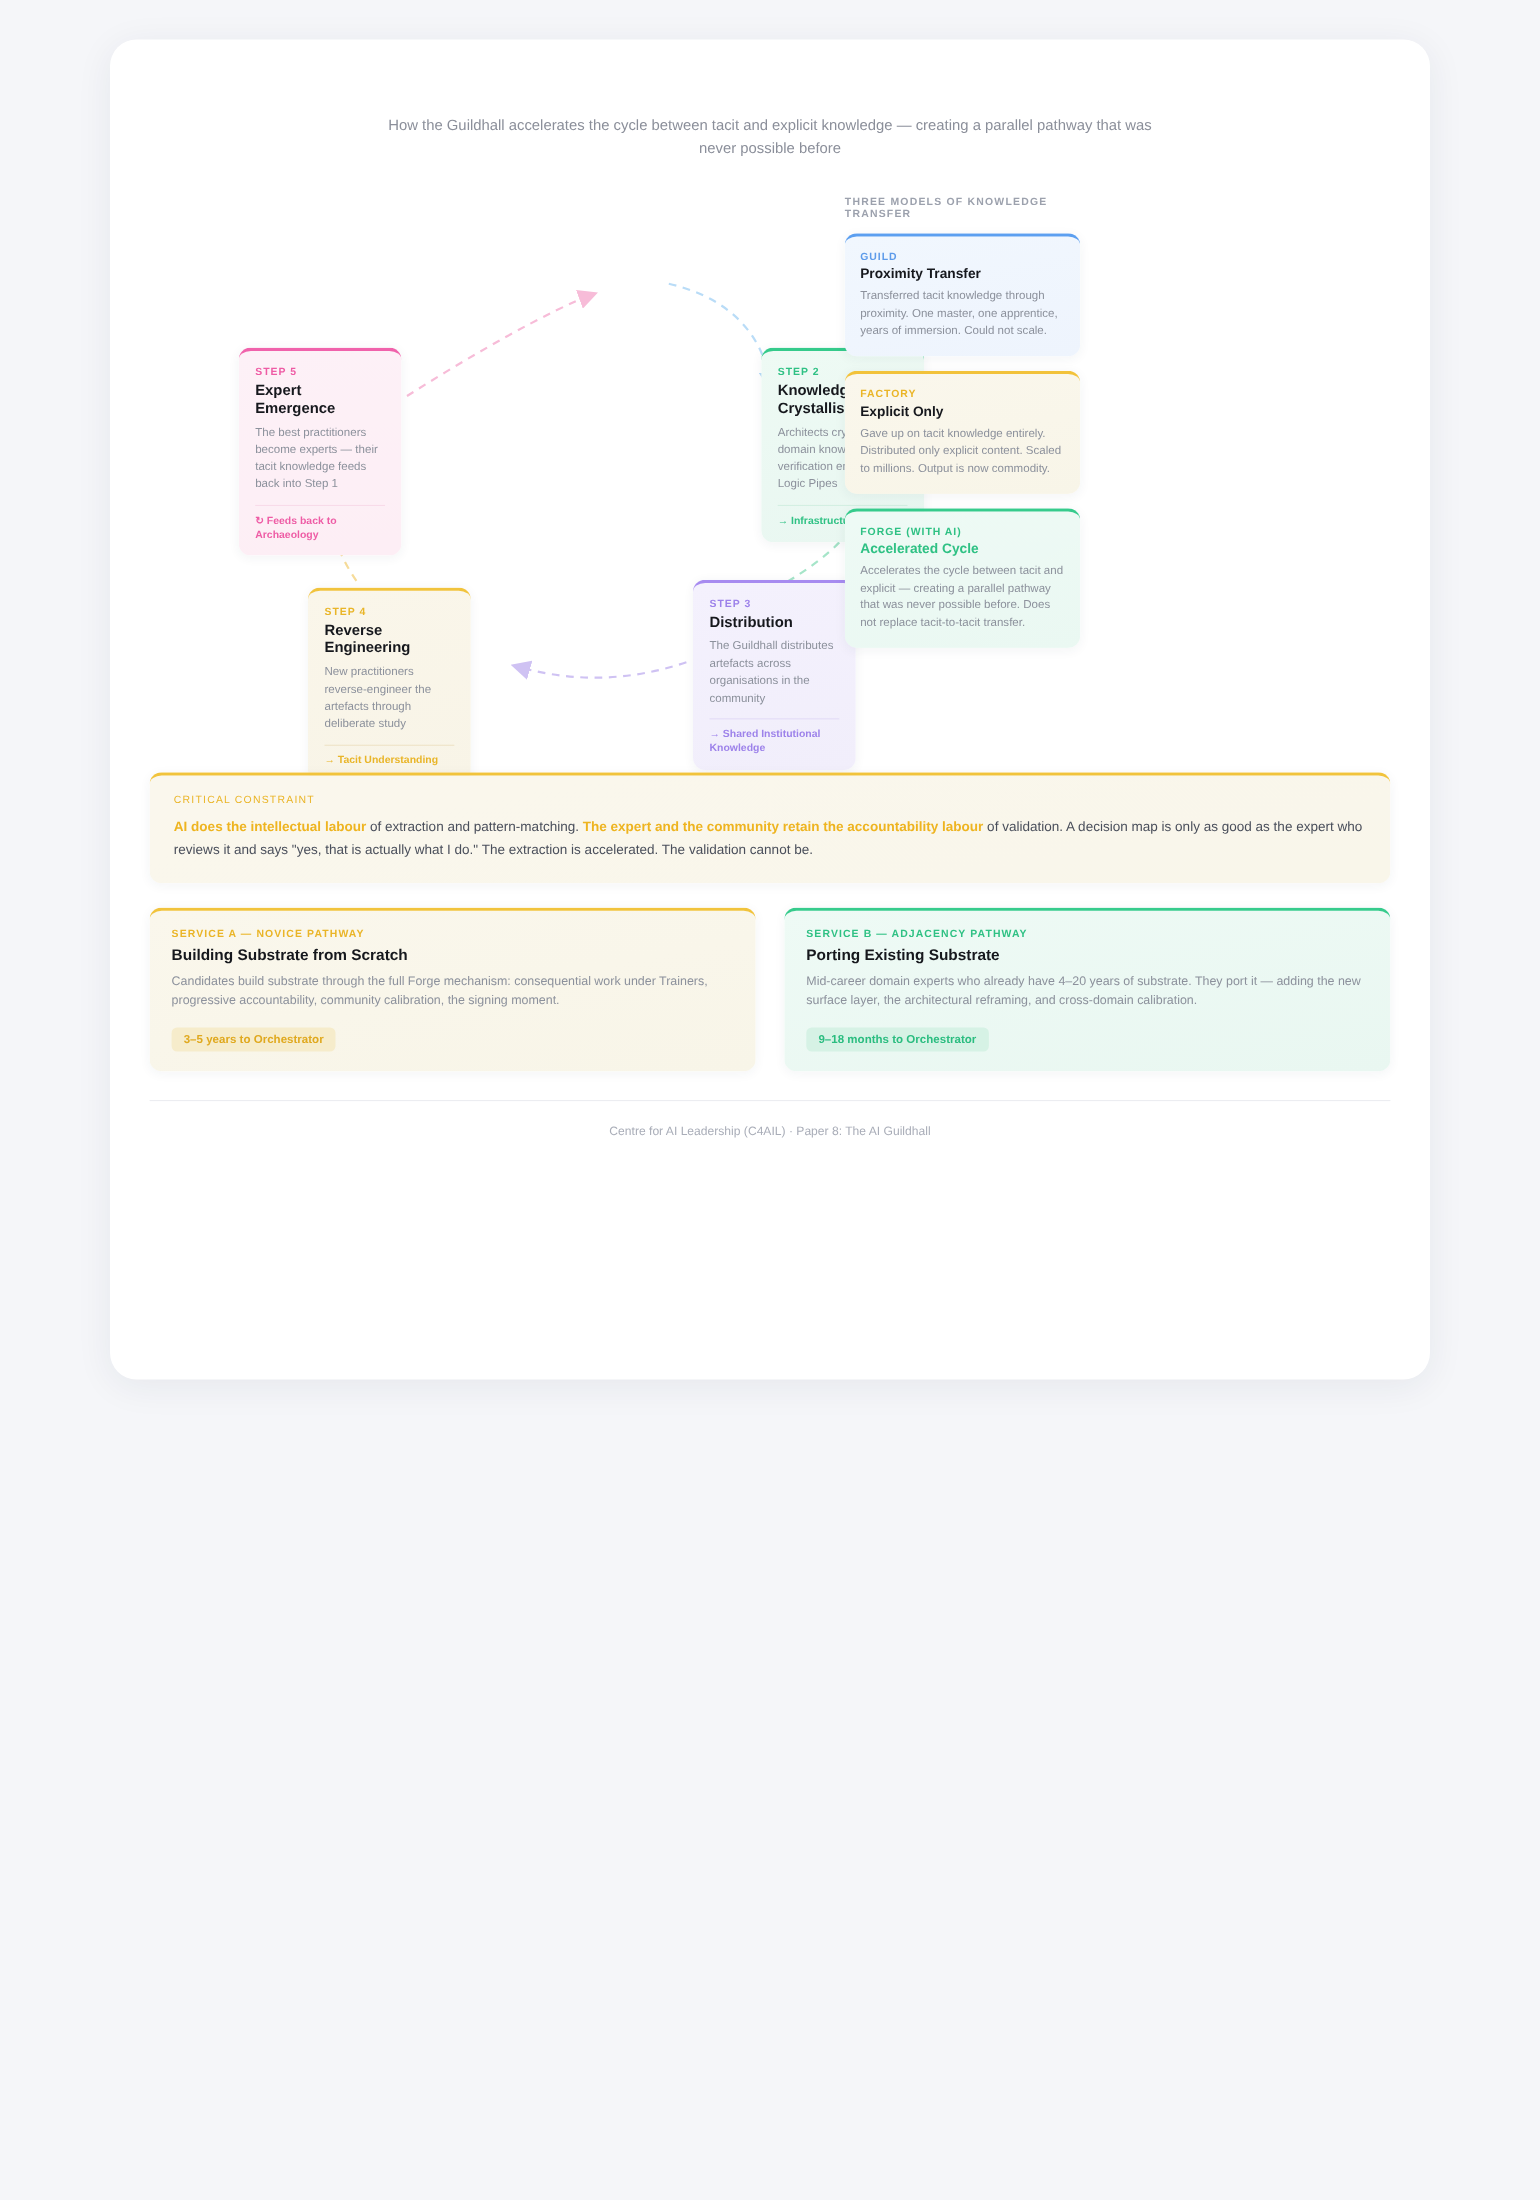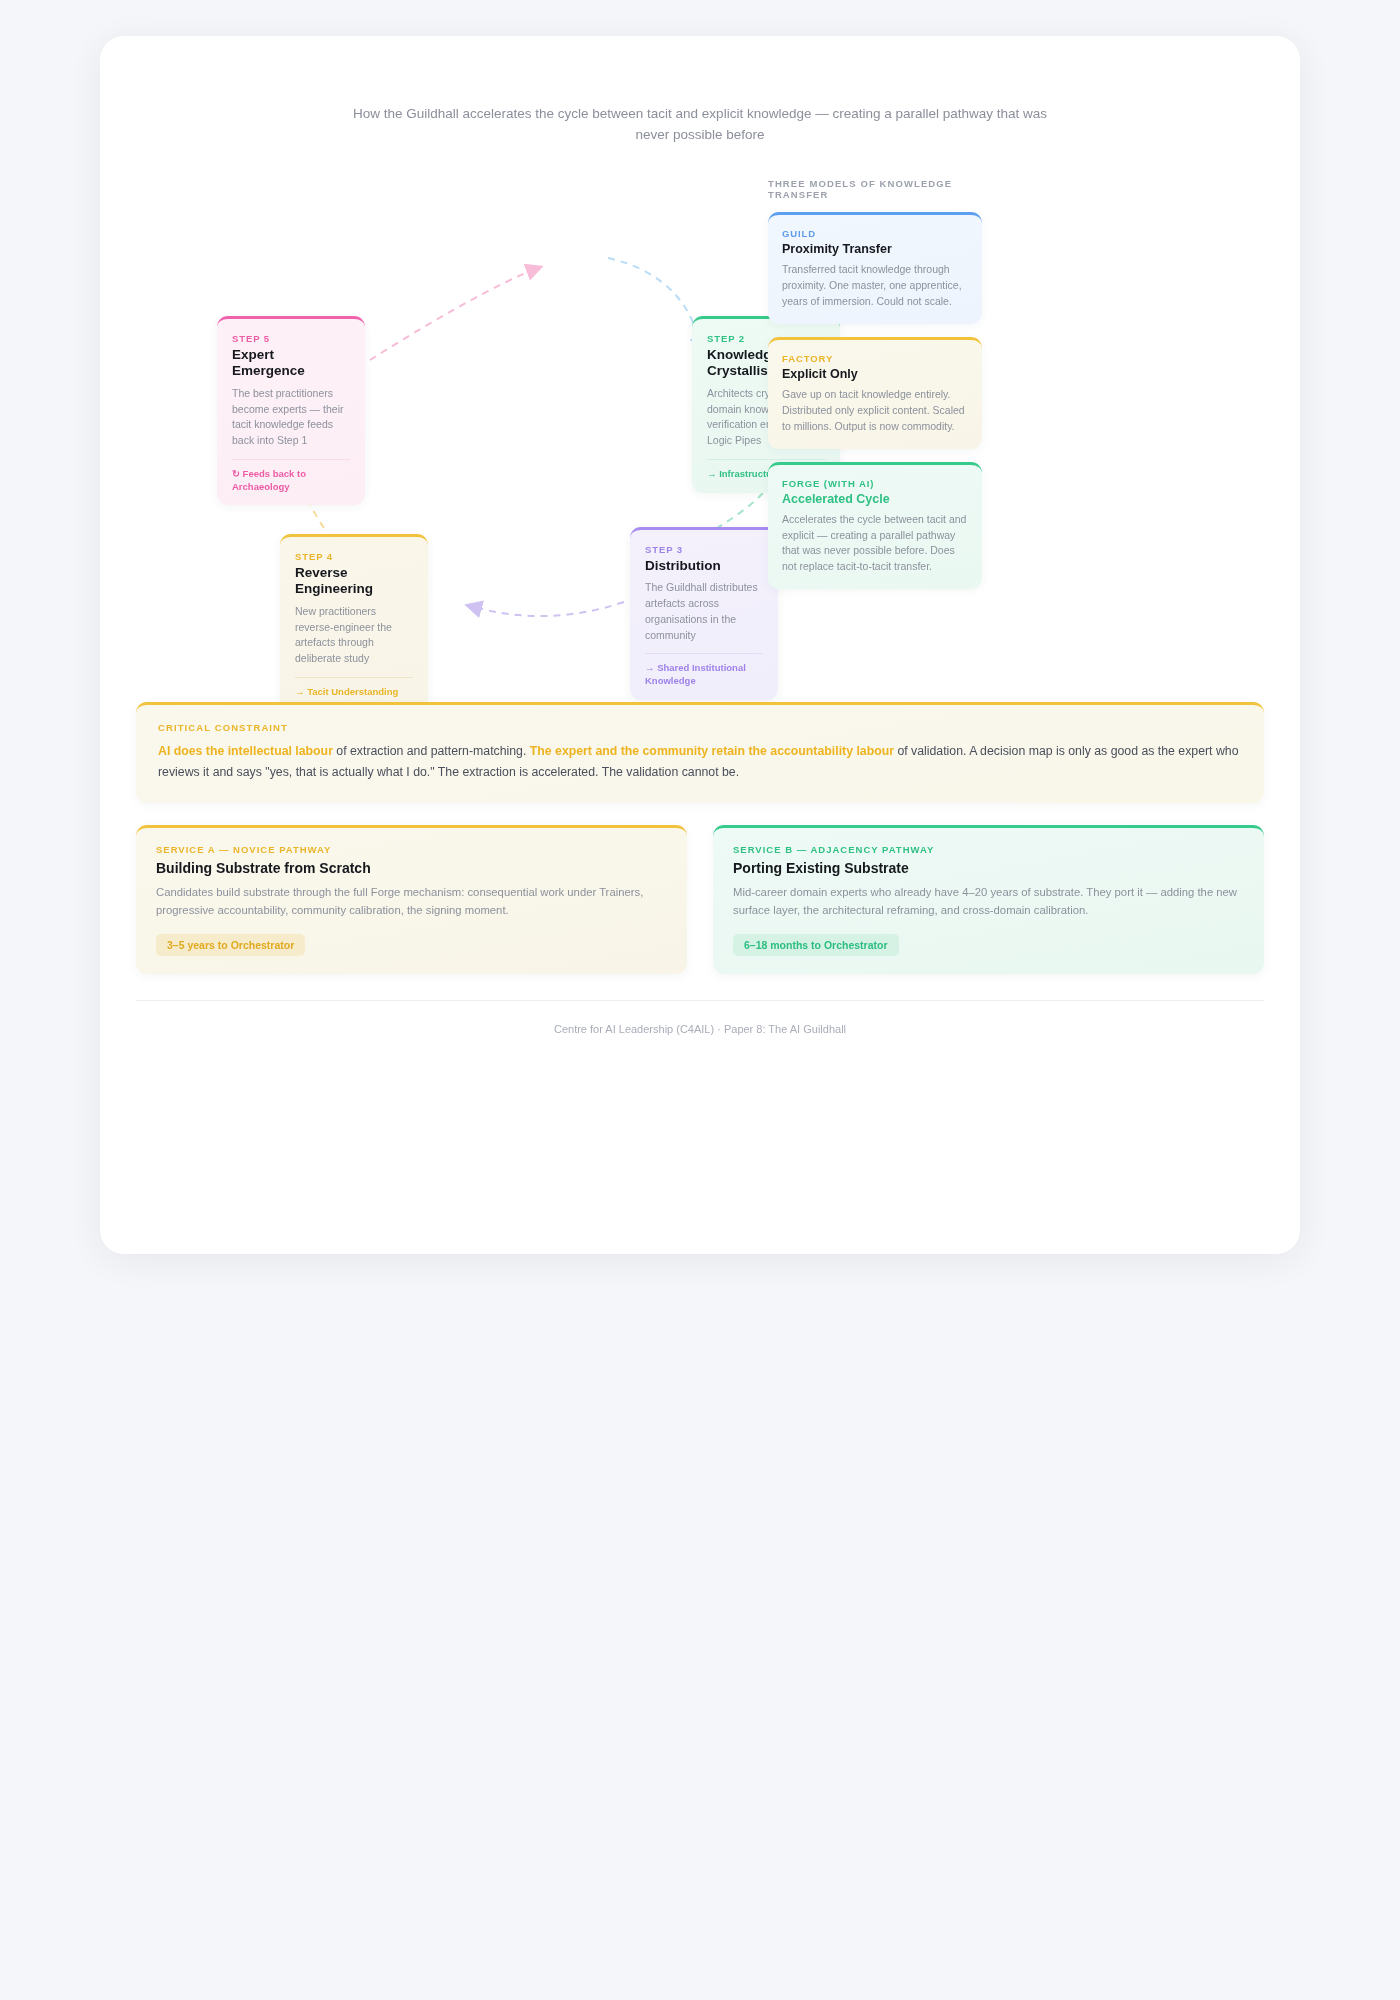--- a/index.html
+++ b/index.html
@@ -184,21 +184,21 @@
     position: relative;
     margin: 20px 36px 0;
     background: linear-gradient(170deg, #faf7ed 0%, #f9f6ea 100%);
     border-top: 3px solid #f1c33c;
     border-radius: 11px;
     padding: 17px 22px 20px;
     box-shadow: 0 2px 10px rgba(40, 50, 80, 0.05);
   }
   .constraint-eyebrow {
     font-size: 9.5px;
-    font-weight: bold;
+    font-weight: normal;
     letter-spacing: 1.1px;
     color: #eab528;
     margin-bottom: 8px;
   }
   .constraint-body {
     font-size: 12.3px;
     line-height: 1.72;
     color: #4a4f5b;
   }
   .hl { color: #eeb420; font-weight: bold; }
@@ -365,20 +365,20 @@
         <div class="service-eyebrow">SERVICE A — NOVICE PATHWAY</div>
         <div class="service-title">Building Substrate from Scratch</div>
         <div class="service-desc">Candidates build substrate through the full Forge mechanism: consequential work under Trainers, progressive accountability, community calibration, the signing moment.</div>
         <div class="service-badge">3–5 years to Orchestrator</div>
       </div>
 
       <div class="service" id="service-b">
         <div class="service-eyebrow">SERVICE B — ADJACENCY PATHWAY</div>
         <div class="service-title">Porting Existing Substrate</div>
         <div class="service-desc">Mid-career domain experts who already have 4–20 years of substrate. They port it — adding the new surface layer, the architectural reframing, and cross-domain calibration.</div>
-        <div class="service-badge">6–18 months to Orchestrator</div>
+        <div class="service-badge">9–18 months to Orchestrator</div>
       </div>
     </div>
 
     <div class="footer">Centre for AI Leadership (C4AIL) · Paper 8: The AI Guildhall</div>
 
   </div>
 </div>
 
 </body></html>

